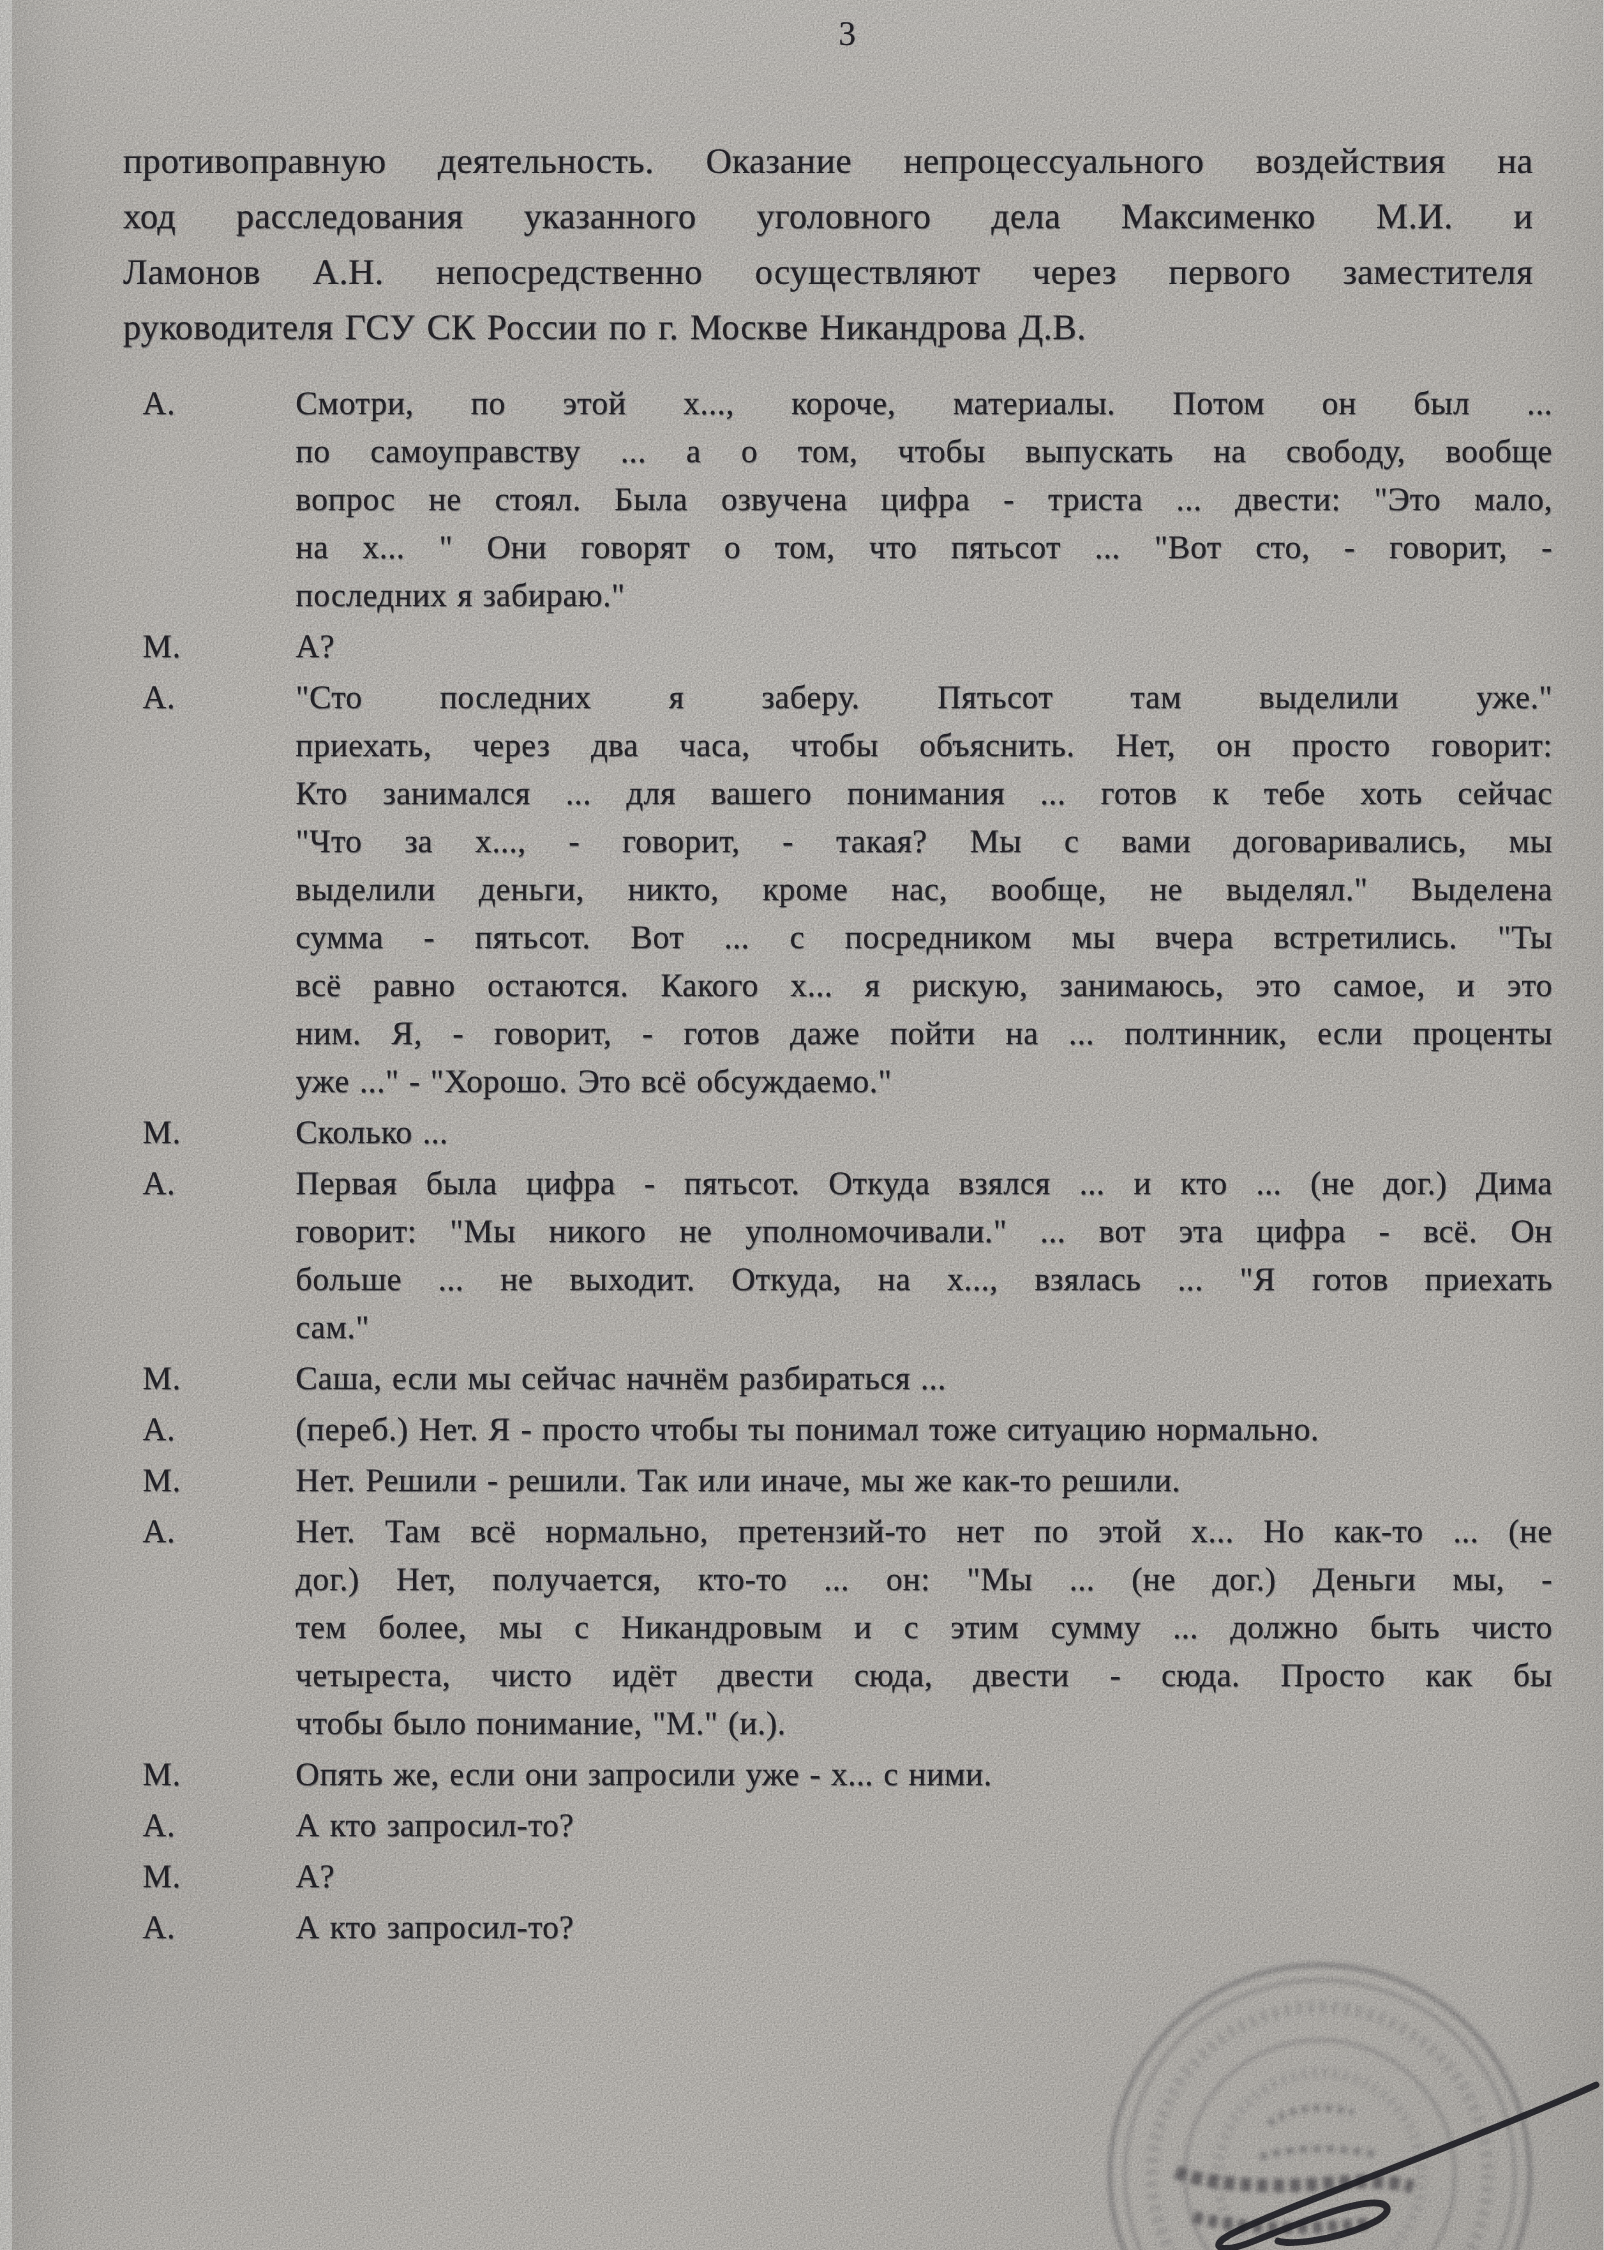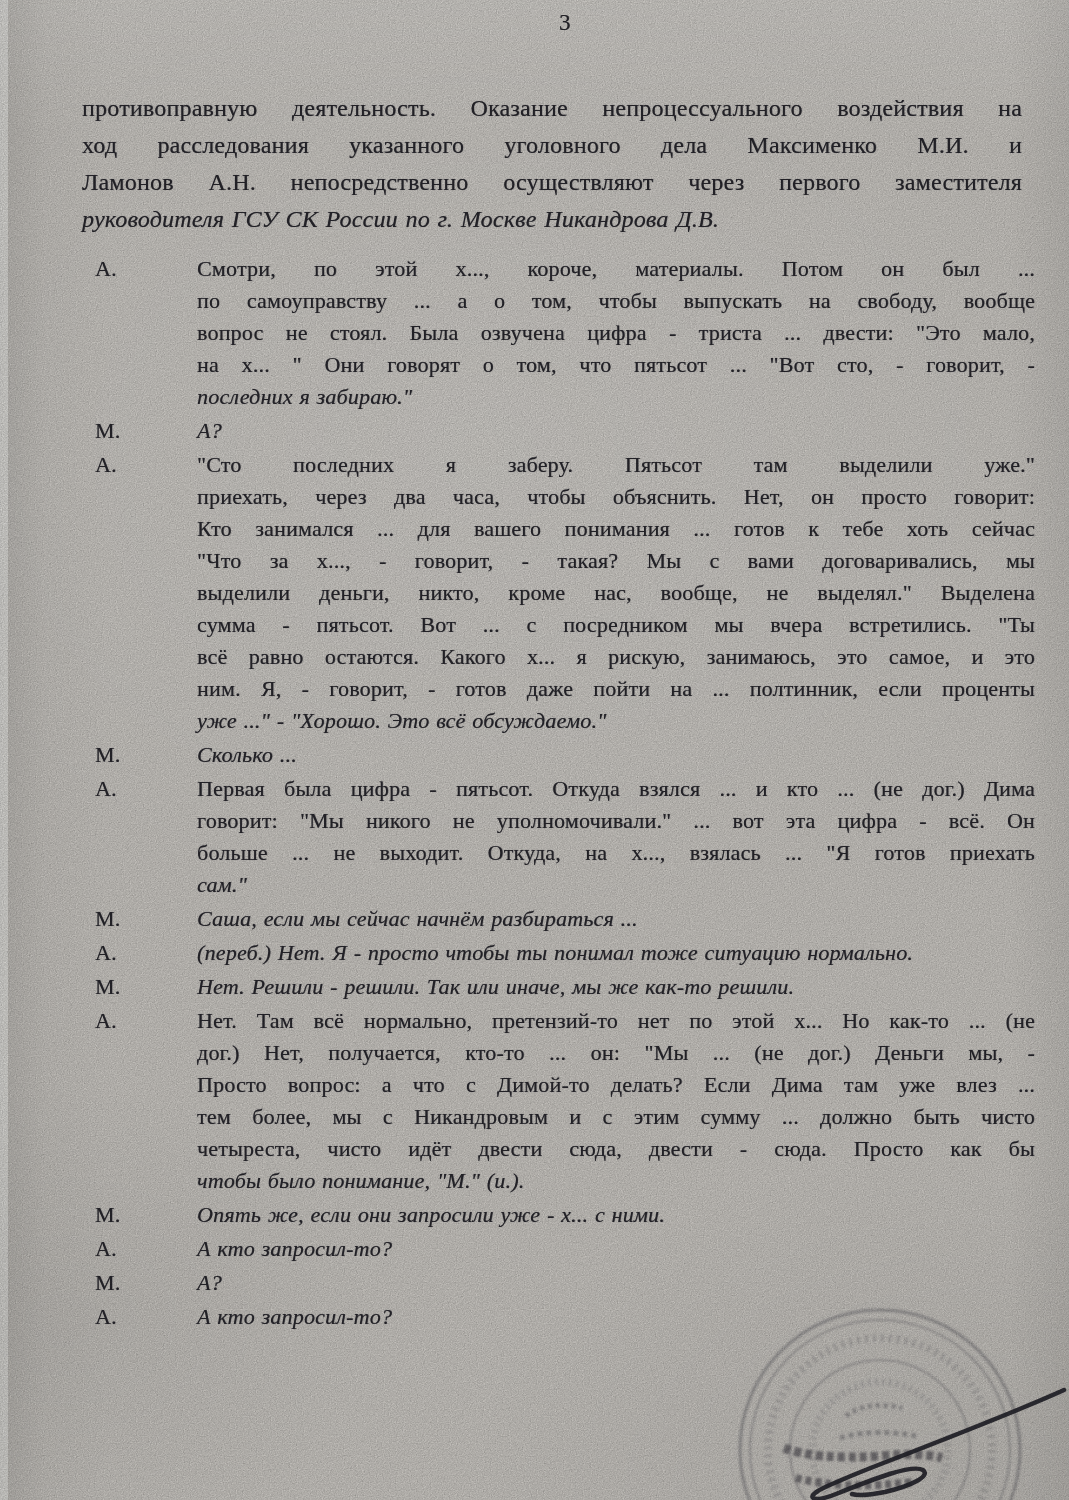--- a/index.html
+++ b/index.html
@@ -35,21 +35,21 @@
   .intro .ln{height:37px;line-height:37px;}
   .dialogue{
     position:absolute;left:95px;top:253px;width:940px;
     font-size:22px;letter-spacing:0.2px;word-spacing:1px;
     text-shadow:0.35px 0.35px 0.7px rgba(34,33,42,0.6);
   }
   .entry{display:flex;margin-bottom:2px;}
   .speaker{flex:0 0 102px;height:32px;line-height:32px;}
   .lines{flex:1 1 auto;min-width:0;}
   .ln{height:32px;line-height:32px;text-align:justify;text-align-last:justify;}
-  .ln.last{text-align-last:left;font-style:italic;}
+  .ln.last{text-align-last:left;}
   .stamp-svg{position:absolute;left:728px;top:1298px;}
   .noise{position:absolute;left:0;top:0;opacity:0.5;mix-blend-mode:multiply;pointer-events:none;}
 </style>
 </head>
 <body>
 
 <div class="page">
   <div class="left-strip"></div>
   <div class="shade"></div>
 
@@ -124,21 +124,20 @@
         <div class="speaker">М.</div>
         <div class="lines">
           <div class="ln last">Нет. Решили - решили. Так или иначе, мы же как-то решили.</div>
         </div>
       </div>
       <div class="entry">
         <div class="speaker">А.</div>
         <div class="lines">
           <div class="ln">Нет. Там всё нормально, претензий-то нет по этой х... Но как-то ... (не</div>
           <div class="ln">дог.) Нет, получается, кто-то ... он: "Мы ... (не дог.) Деньги мы, -</div>
-          <div class="ln">Просто вопрос: а что с Димой-то делать? Если Дима там уже влез ...</div>
           <div class="ln">тем более, мы с Никандровым и с этим сумму ... должно быть чисто</div>
           <div class="ln">четыреста, чисто идёт двести сюда, двести - сюда. Просто как бы</div>
           <div class="ln last">чтобы было понимание, "М." (и.).</div>
         </div>
       </div>
       <div class="entry">
         <div class="speaker">М.</div>
         <div class="lines">
           <div class="ln last">Опять же, если они запросили уже - х... с ними.</div>
         </div>

